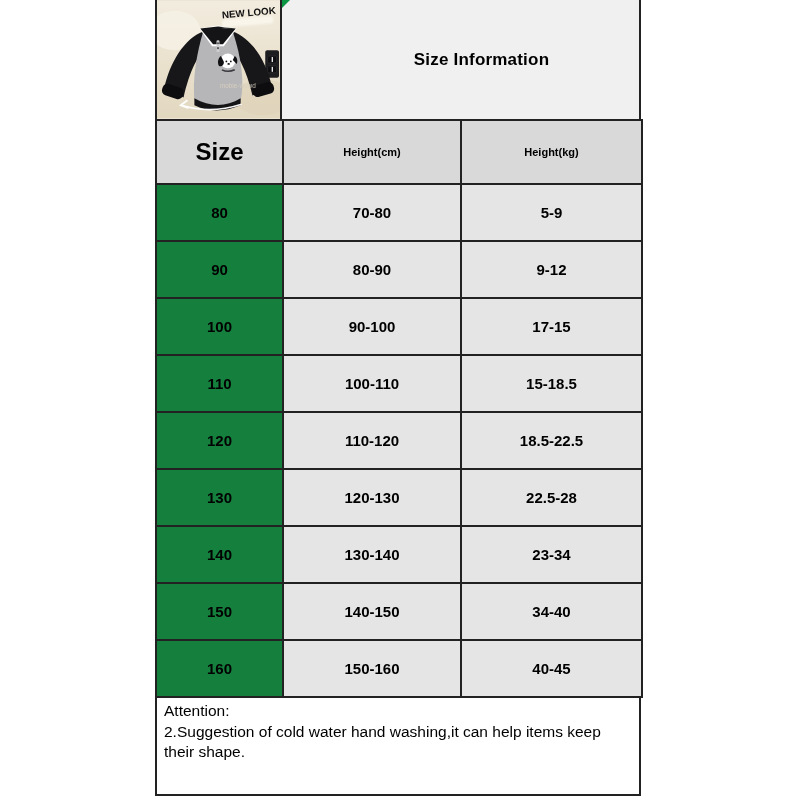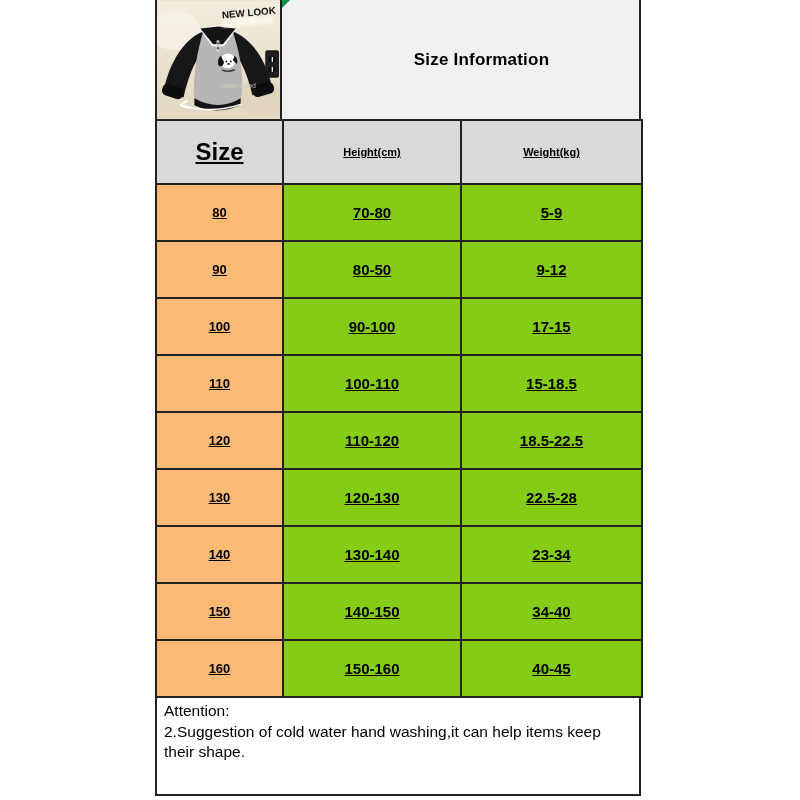--- a/index.html
+++ b/index.html
@@ -27,38 +27,38 @@
     flex:1;position:relative;background:#f0f0f0;
     display:flex;align-items:center;justify-content:center;
   }
   .corner-marker{
     position:absolute;left:0;top:0;width:0;height:0;
     border-top:8px solid #0b9444;border-right:8px solid transparent;
   }
   .page-title{font-size:17px;font-weight:bold;letter-spacing:0.2px;margin-left:42px;}
   
   table.size-table{
-    width:486px;border-collapse:collapse;table-layout:fixed;text-decoration:underline;
+    width:486px;border-collapse:collapse;table-layout:fixed;
   }
   table.size-table th,table.size-table td{
     border:2px solid #222;text-align:center;vertical-align:middle;
     padding:0;
   }
   table.size-table thead th{
     background:#d9d9d9;height:62px;font-size:11px;font-weight:bold;
   }
   table.size-table thead th.col-size{font-size:24px;}
   col.c-size{width:127px;}
   col.c-height{width:178px;}
   col.c-weight{width:181px;}
   table.size-table tbody th{
-    background:#fdba74;height:55px;font-size:13px;font-weight:bold;
+    background:#15803d;height:55px;font-size:15px;font-weight:bold;
   }
   table.size-table tbody td{
-    background:#84cc16;font-size:15px;font-weight:bold;
+    background:#e5e5e5;font-size:15px;font-weight:bold;
   }
   
   .attention{
     box-sizing:border-box;width:486px;min-height:100px;
     border:2px solid #222;margin-top:-2px;background:#fff;
     padding:3px 6px 6px 7px;font-size:15.5px;line-height:1.33;
   }
 </style>
 </head>
 <body>
@@ -137,32 +137,32 @@
   <table class="size-table">
     <colgroup>
         <col class="c-size">
         <col class="c-height">
         <col class="c-weight">
       </colgroup>
     <thead>
       <tr>
         <th class="col-size">Size</th>
         <th>Height(cm)</th>
-        <th>Weight(kg)</th>
+        <th>Height(kg)</th>
       </tr>
     </thead>
     <tbody id="table-body">
         <tr>
           <th>80</th>
           <td>70-80</td>
           <td>5-9</td>
         </tr>
         <tr>
           <th>90</th>
-          <td>80-50</td>
+          <td>80-90</td>
           <td>9-12</td>
         </tr>
         <tr>
           <th>100</th>
           <td>90-100</td>
           <td>17-15</td>
         </tr>
         <tr>
           <th>110</th>
           <td>100-110</td>

